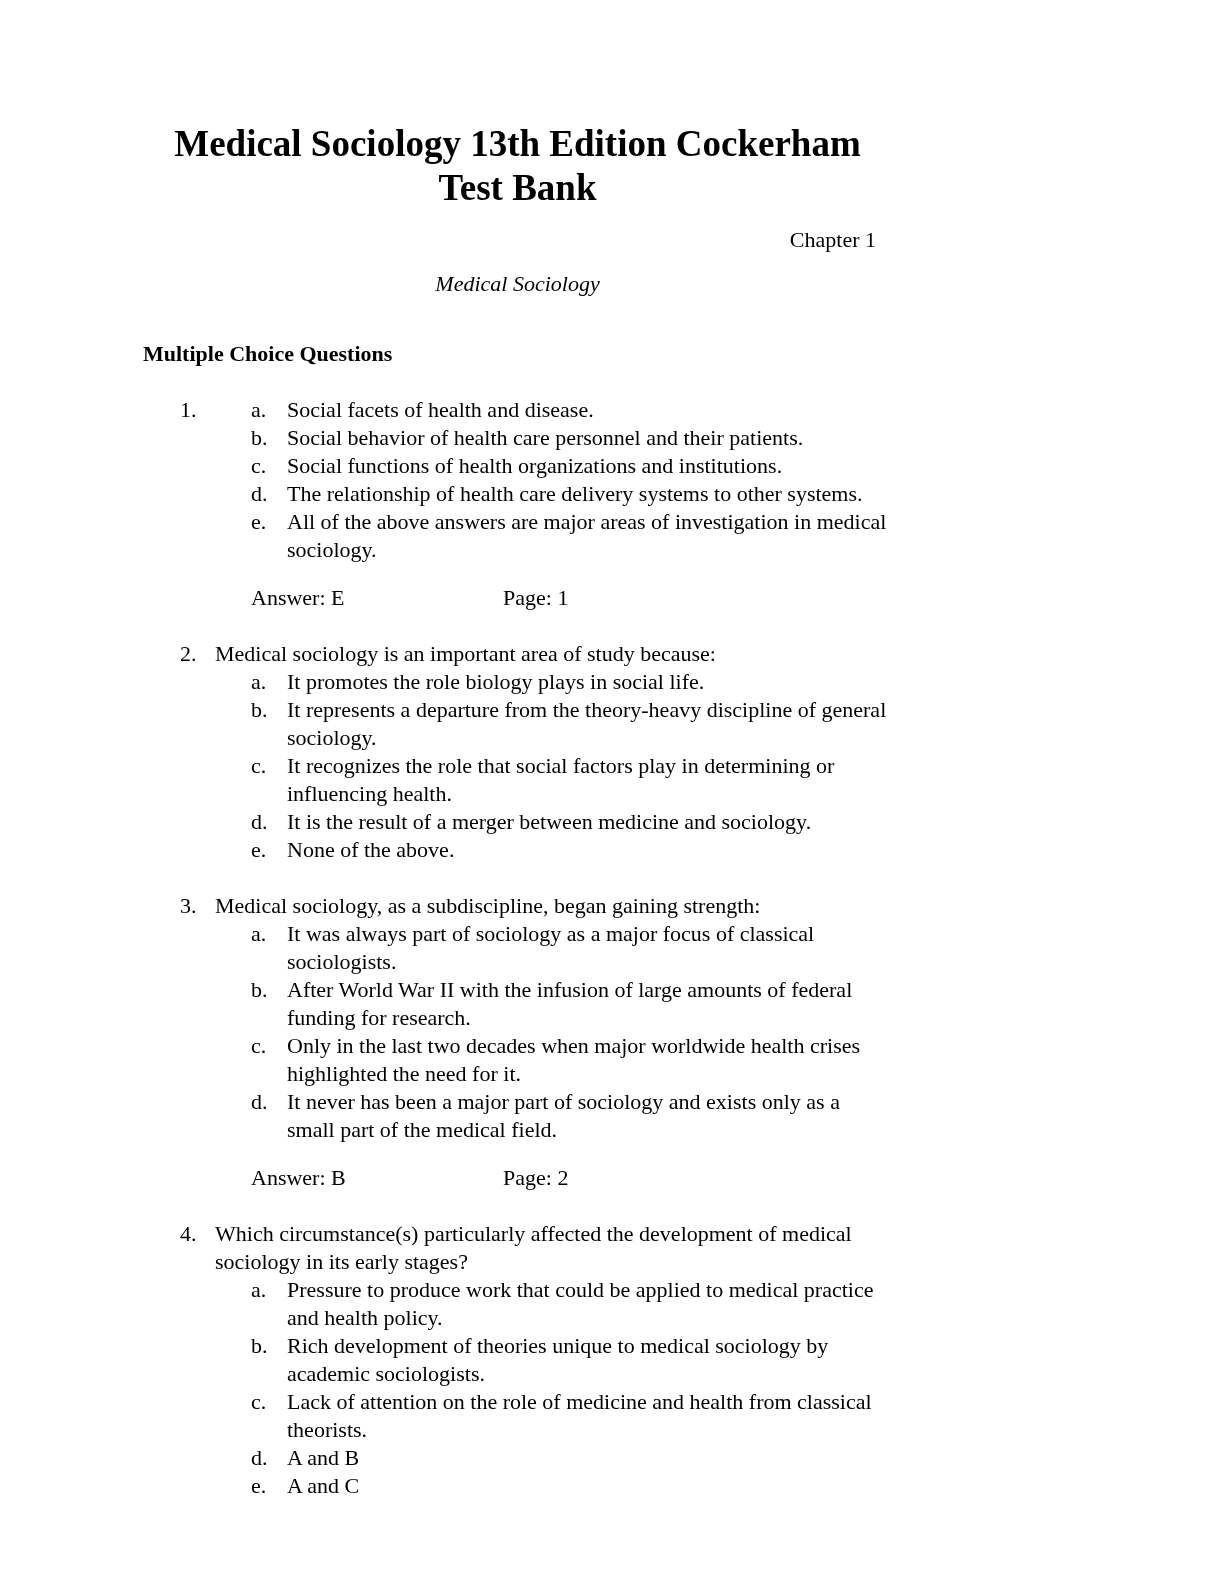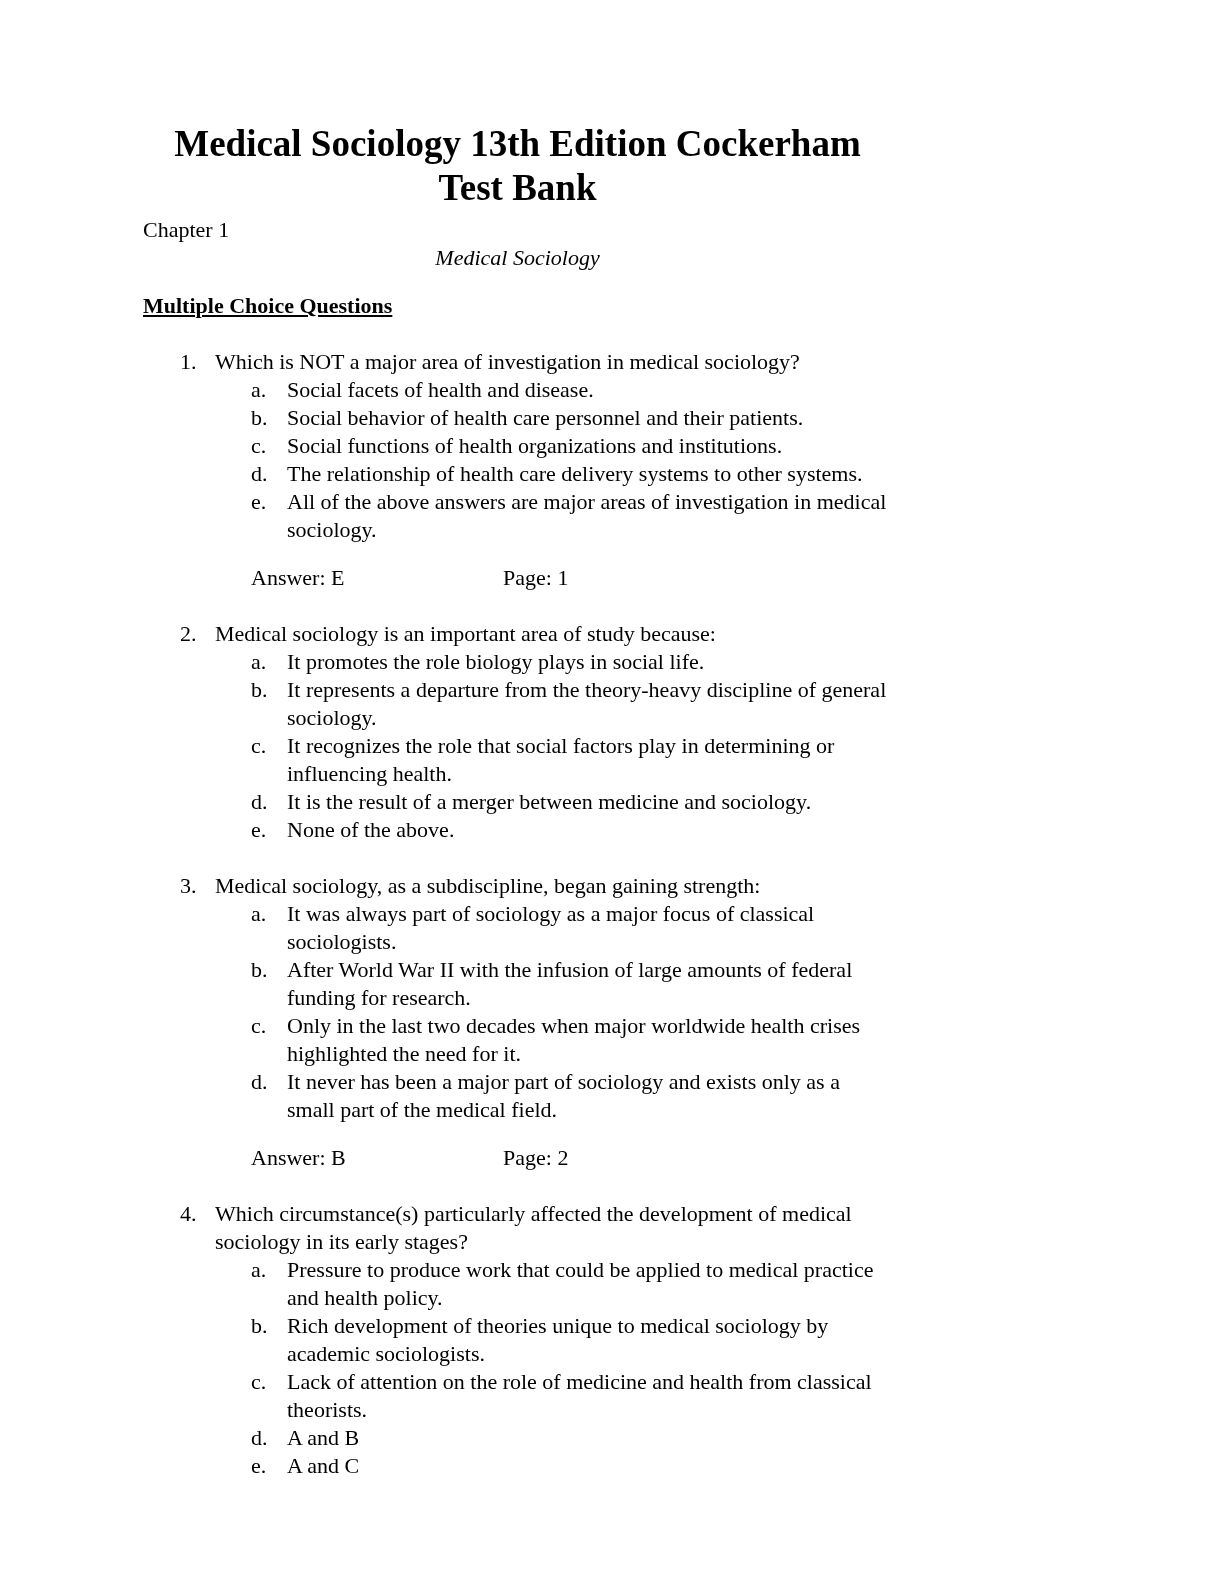--- a/index.html
+++ b/index.html
@@ -23,31 +23,30 @@
     line-height: 28px;
   }
   .doc-title {
     text-align: center;
     font-weight: bold;
     font-size: 37px;
     line-height: 44px;
     margin: 0 0 6px 0;
   }
   .doc-chapter {
-    text-align: left;
-    margin: 0;
+    text-align: right;
+    margin: 16px;
   }
   .doc-subtitle {
     text-align: center;
     font-style: italic;
-    margin: 0 0 20px 0;
+    margin: 0 0 42px 0;
   }
   .section-heading {
     font-weight: bold;
-    text-decoration: underline;
     margin: 0 0 22px 0;
   }
   .question {
     display: flex;
     margin-top: 28px;
   }
   .q-num {
     flex: 0 0 72px;
     box-sizing: border-box;
     padding-left: 37px;
@@ -88,21 +87,20 @@
 
 <div class="doc-page">
   <h1 class="doc-title">Medical Sociology 13th Edition Cockerham Test Bank</h1>
   <p class="doc-chapter">Chapter 1</p>
   <p class="doc-subtitle">Medical Sociology</p>
   <p class="section-heading">Multiple Choice Questions</p>
   <div id="questions-container">
   <div class="question">
     <div class="q-num">1.</div>
     <div class="q-body">
-      <div class="q-text">Which is NOT a major area of investigation in medical sociology?</div>
       <div class="options">
   <div class="opt">
     <div class="opt-letter">a.</div>
     <div class="opt-text">Social facets of health and disease.</div>
   </div>
 
   <div class="opt">
     <div class="opt-letter">b.</div>
     <div class="opt-text">Social behavior of health care personnel and their patients.</div>
   </div>

